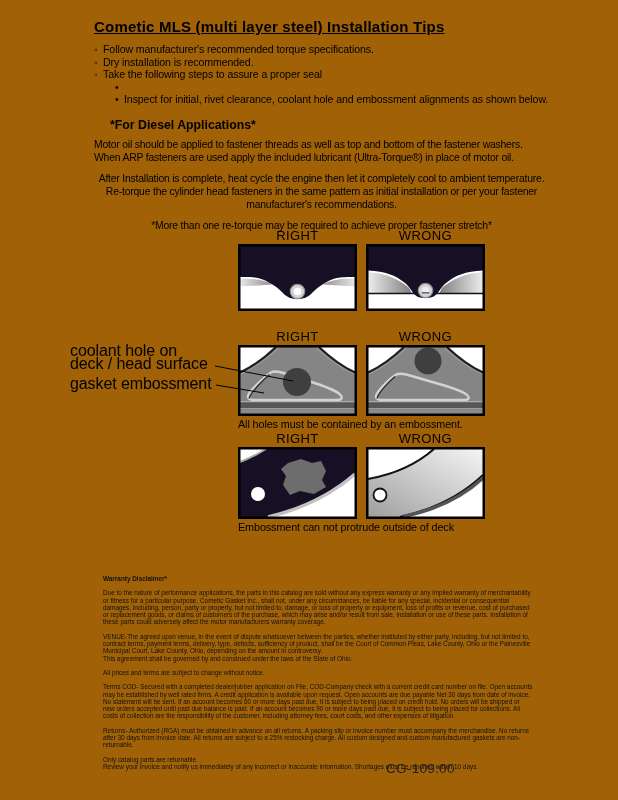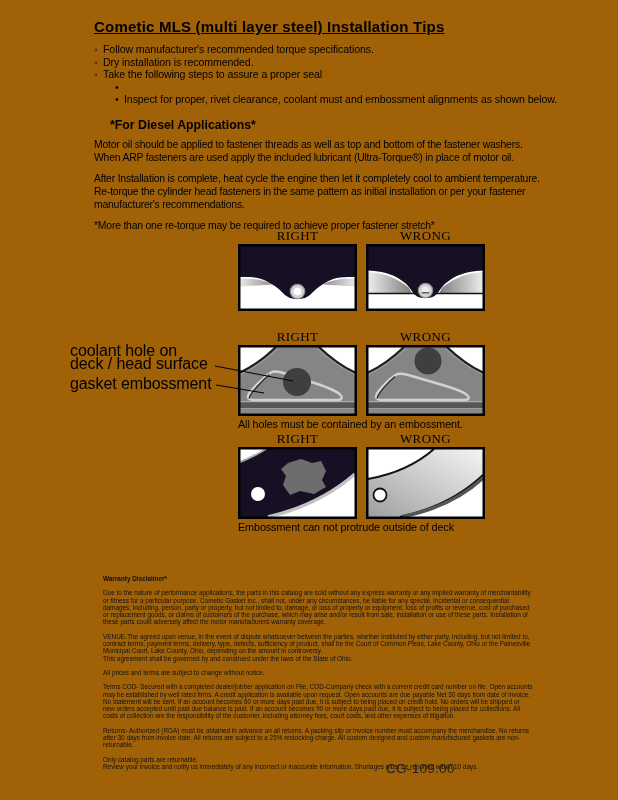--- a/index.html
+++ b/index.html
@@ -7,29 +7,29 @@
         font-family:"Liberation Sans",sans-serif;color:#000;padding-left:40px;}
   
   .content{position:absolute;left:94px;top:18px;width:460px;}
   .title{font-size:15px;font-weight:bold;text-decoration:underline;margin:0 0 8px 0;letter-spacing:.2px;}
   .bullets{font-size:10.6px;line-height:12.6px;letter-spacing:-.1px;}
   .bullet{display:flex;white-space:nowrap;}
   .bullet .m{width:9px;flex:0 0 9px;text-align:left;}
   .bullet.sub{margin-left:21px;}
   .dheading{font-size:12.3px;font-weight:bold;margin:12px 0 0 16px;}
   .para{font-size:10.4px;line-height:13px;letter-spacing:-.2px;width:455px;margin:6px 0 0 0;}
-  .para.gap{margin-top:8px;}
+  .para.gap{margin-top:8px;text-align:center;}
   
   .figs{position:absolute;left:238px;top:229px;width:248px;}
   .fig{position:absolute;left:0;width:248px;}
   .fig--1{top:0;}
   .fig--2{top:101px;}
   .fig--3{top:203px;}
   .figlabels{display:flex;gap:9px;font-size:13px;letter-spacing:.4px;line-height:14px;margin-bottom:1px;}
-  .figlabels span{width:119px;text-align:center;font-family:Liberation Serif, serif;}
+  .figlabels span{width:119px;text-align:center;}
   .figrow{display:flex;gap:9px;}
   svg.diagram{display:block;background:#fff;}
   .caption{font-size:10.8px;line-height:12.5px;letter-spacing:-.1px;margin-top:2px;white-space:nowrap;}
   
   .ann{position:absolute;text-align:left;font-size:16px;line-height:12.5px;letter-spacing:-.1px;}
   .ann1{left:70px;top:345px;width:143px;}
   .ann2{left:70px;top:378px;width:143px;}
   .leader-overlay{position:absolute;left:0;top:0;width:618px;height:800px;pointer-events:none;}
   
   .legal{position:absolute;left:103px;top:575px;width:430px;font-size:6.4px;line-height:7.3px;color:#111;}
@@ -58,21 +58,21 @@
       </div>
       <div class="bullet">
         <span class="m">◦</span>
         <span>Take the following steps to assure a proper seal</span>
       </div>
       <div class="bullet sub">
         <span class="m">•</span>
       </div>
       <div class="bullet sub">
         <span class="m">•</span>
-        <span>Inspect for proper, rivet clearance, coolant must and embossment alignments as shown below.</span>
+        <span>Inspect for initial, rivet clearance, coolant hole and embossment alignments as shown below.</span>
       </div>
     </div>
 
     <div class="dheading">*For Diesel Applications*</div>
     <p class="para">Motor oil should be applied to fastener threads as well as top and bottom of the fastener washers. When ARP fasteners are used apply the included lubricant (Ultra-Torque®) in place of motor oil.</p>
     <p class="para gap">After Installation is complete, heat cycle the engine then let it completely cool to ambient temperature. Re-torque the cylinder head fasteners in the same pattern as initial installation or per your fastener manufacturer's recommendations.</p>
     <p class="para gap">*More than one re-torque may be required to achieve proper fastener stretch*</p>
   </div>
 
   <div class="figs">

